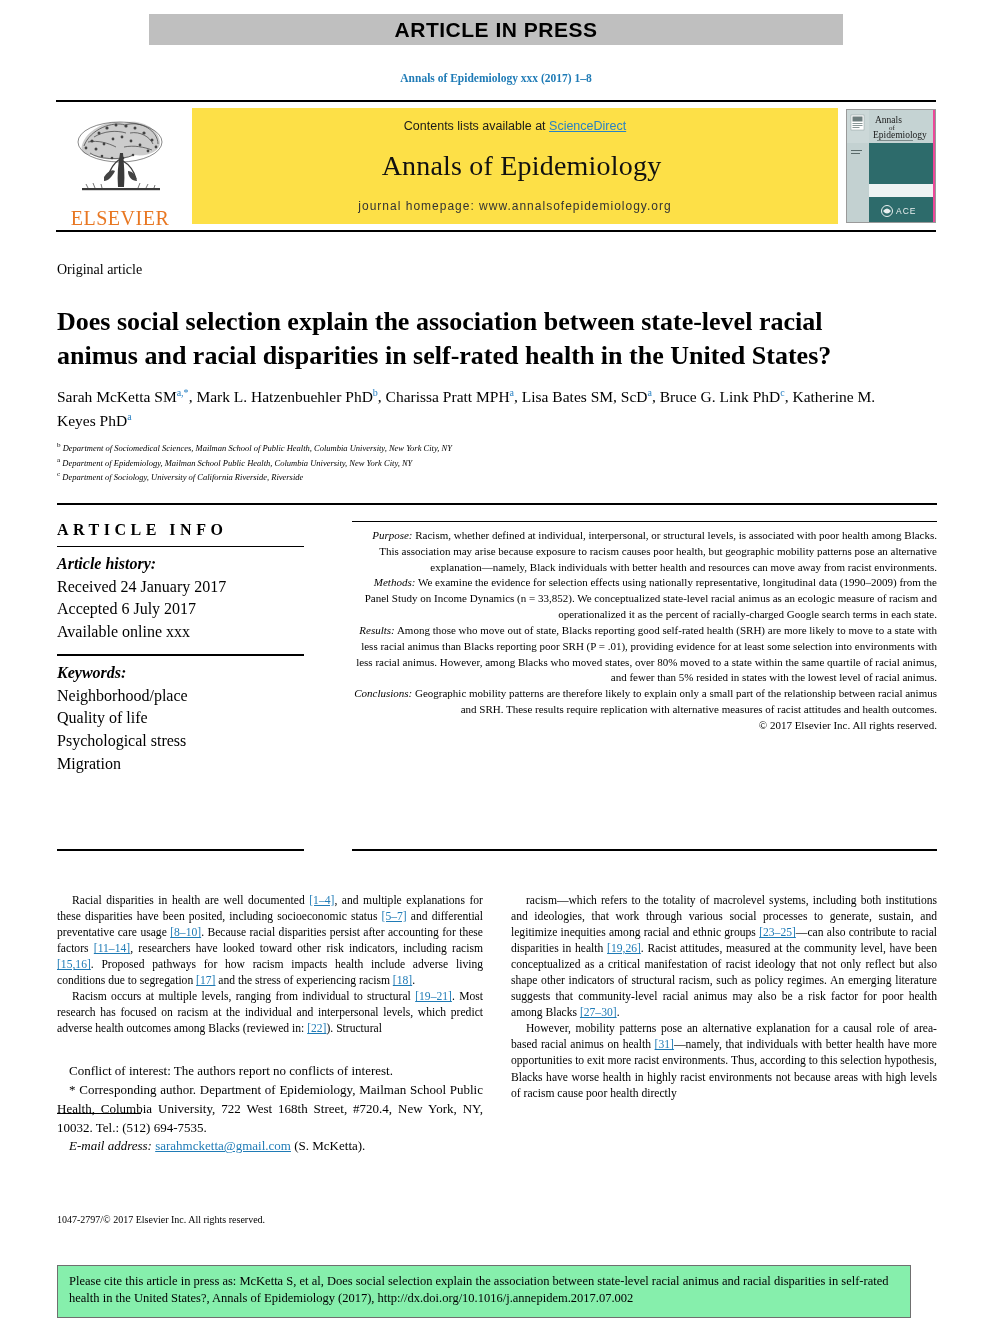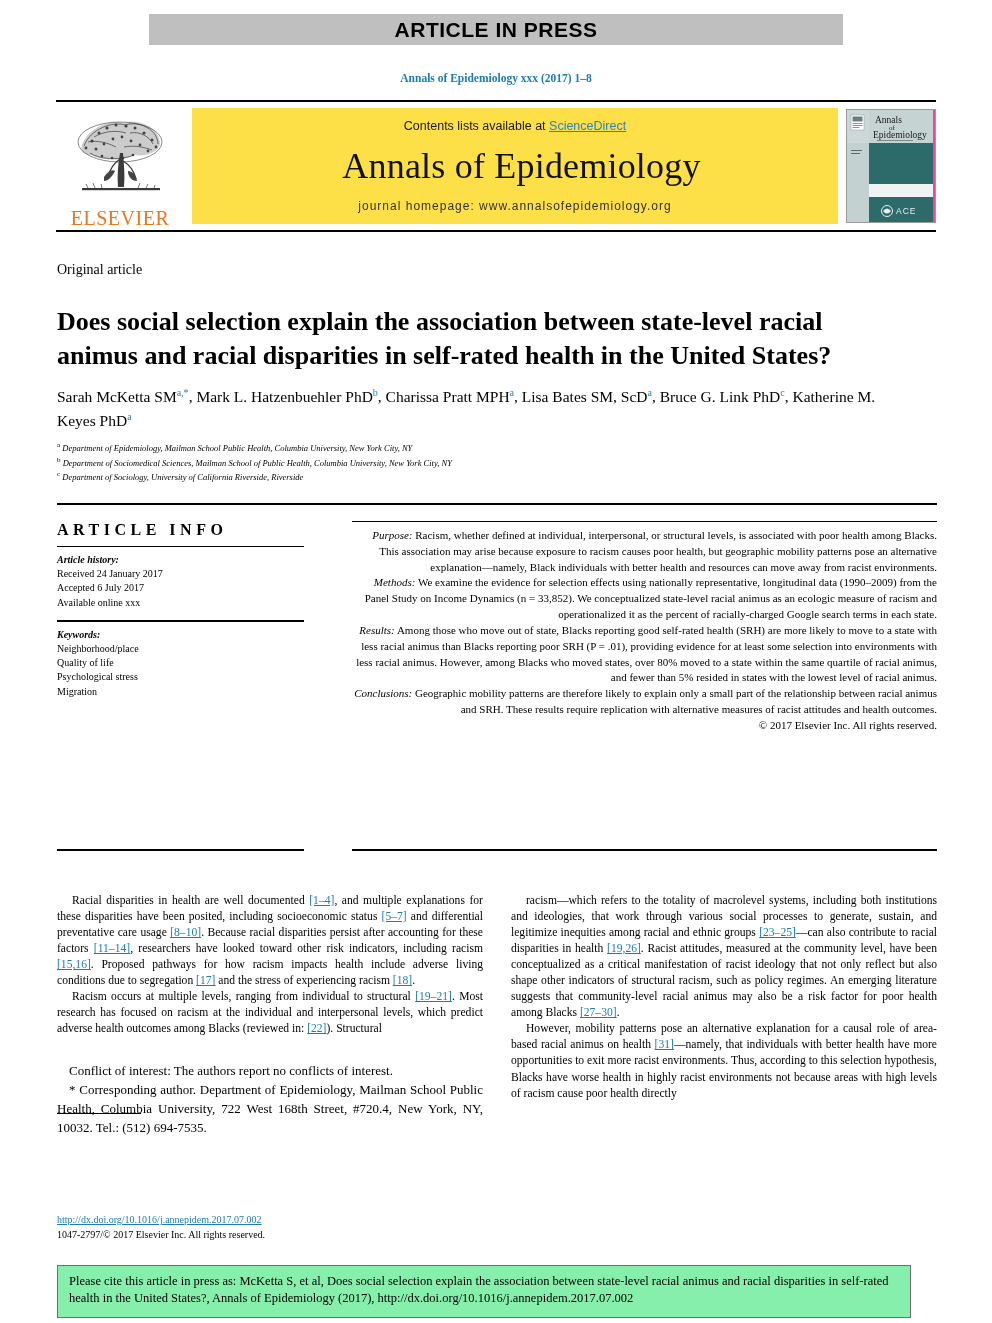--- a/index.html
+++ b/index.html
@@ -92,21 +92,21 @@
     box-sizing: border-box;
   }
   .contents-line {
     font-family: "Liberation Sans", sans-serif;
     font-size: 12.5px;
     color: #1a1a1a;
   }
   .contents-line .sd { color:#2a82c4; }
   .journal-title-big {
     font-family: "Liberation Serif", serif;
-    font-size: 36px;
+    font-size: 28px;
     color: #111;
     letter-spacing: 0.2px;
     margin-left: 13px;
   }
   .homepage-line {
     font-family: "Liberation Sans", sans-serif;
     font-size: 12px;
     letter-spacing: 1.0px;
     color: #333;
   }
@@ -185,21 +185,21 @@
   .hr-thin {
     border-top: 1px solid #000;
     margin: 0 0 6px 0;
     height: 0;
   }
   .hr-thick {
     border-top: 2px solid #000;
     margin: 10px 0 6px 0;
     height: 0;
   }
-  .info-block { font-size: 10px; line-height: 1.42; }
+  .info-block { font-size: 16px; line-height: 1.42; }
   .info-block .it { font-style: italic; font-weight: bold; }
   .abs-body {
     font-size: 11px;
     line-height: 1.44;
     text-align: justify;
   }
   .abs-body p { margin: 0; text-align: right; }
   .abs-body .lbl { font-style: italic; }
   .abs-copy { text-align: right; margin-top: 9px; }
 
@@ -382,22 +382,22 @@
       <text x="49" y="104" font-family="Liberation Sans, sans-serif" font-size="8.5" fill="#eaf0f0" letter-spacing="1">ACE</text>
     </svg>
   </div>
 </div>
 
 <div class="article-type">Original article</div>
 <h1 class="article-title">Does social selection explain the association between state-level racial animus and racial disparities in self-rated health in the United States?</h1>
 
 <div class="authors" id="authors"><span>Sarah McKetta SM</span><sup>a,*</sup>, <span>Mark L. Hatzenbuehler PhD</span><sup>b</sup>, <span>Charissa Pratt MPH</span><sup>a</sup>, <span>Lisa Bates SM, ScD</span><sup>a</sup>, <span>Bruce G. Link PhD</span><sup>c</sup>, <span>Katherine M. Keyes PhD</span><sup>a</sup></div>
 <div class="affil" id="affils">
+    <div><sup>b</sup> Department of Sociomedical Sciences, Mailman School of Public Health, Columbia University, New York City, NY</div>
     <div><sup>a</sup> Department of Epidemiology, Mailman School Public Health, Columbia University, New York City, NY</div>
-    <div><sup>b</sup> Department of Sociomedical Sciences, Mailman School of Public Health, Columbia University, New York City, NY</div>
     <div><sup>c</sup> Department of Sociology, University of California Riverside, Riverside</div>
   </div>
 
 <div class="info-abs-rule-top"></div>
 
 <div class="col-info">
   <div class="sec-head">ARTICLE INFO</div>
   <div class="hr-thin"></div>
   <div class="info-block">
     <div class="it">Article history:</div>
@@ -435,22 +435,22 @@
   </div>
 <div class="body-col right" id="bodyRight">
     <p>racism—which refers to the totality of macrolevel systems, including both institutions and ideologies, that work through various social processes to generate, sustain, and legitimize inequities among racial and ethnic groups <a class="ref" href="#">[23–25]</a>—can also contribute to racial disparities in health <a class="ref" href="#">[19,26]</a>. Racist attitudes, measured at the community level, have been conceptualized as a critical manifestation of racist ideology that not only reflect but also shape other indicators of structural racism, such as policy regimes. An emerging literature suggests that community-level racial animus may also be a risk factor for poor health among Blacks <a class="ref" href="#">[27–30]</a>.</p>
     <p>However, mobility patterns pose an alternative explanation for a causal role of area-based racial animus on health <a class="ref" href="#">[31]</a>—namely, that individuals with better health have more opportunities to exit more racist environments. Thus, according to this selection hypothesis, Blacks have worse health in highly racist environments not because areas with high levels of racism cause poor health directly</p>
   </div>
 
 <div class="footnote-rule"></div>
 <div class="footnotes">
   <p class="ind">Conflict of interest: The authors report no conflicts of interest.</p>
   <p class="ind">* Corresponding author. Department of Epidemiology, Mailman School Public Health, Columbia University, 722 West 168th Street, #720.4, New York, NY, 10032. Tel.: (512) 694-7535.</p>
+  <p class="ind"><span class="it">E-mail address:</span> <a class="doi-link" href="#">sarahmcketta@gmail.com</a><span> (S. McKetta).</span></p>
 </div>
 
 <div class="doi-block">
-  <div><a class="doi-link" href="#">http://dx.doi.org/10.1016/j.annepidem.2017.07.002</a></div>
   <div>1047-2797/© 2017 Elsevier Inc. All rights reserved.</div>
 </div>
 
 <div class="cite-box">
   <span>Please cite this article in press as: McKetta S, et al, Does social selection explain the association between state-level racial animus and racial disparities in self-rated health in the United States?, Annals of Epidemiology (2017), http://dx.doi.org/10.1016/j.annepidem.2017.07.002</span>
 </div>
 
 </body></html>

